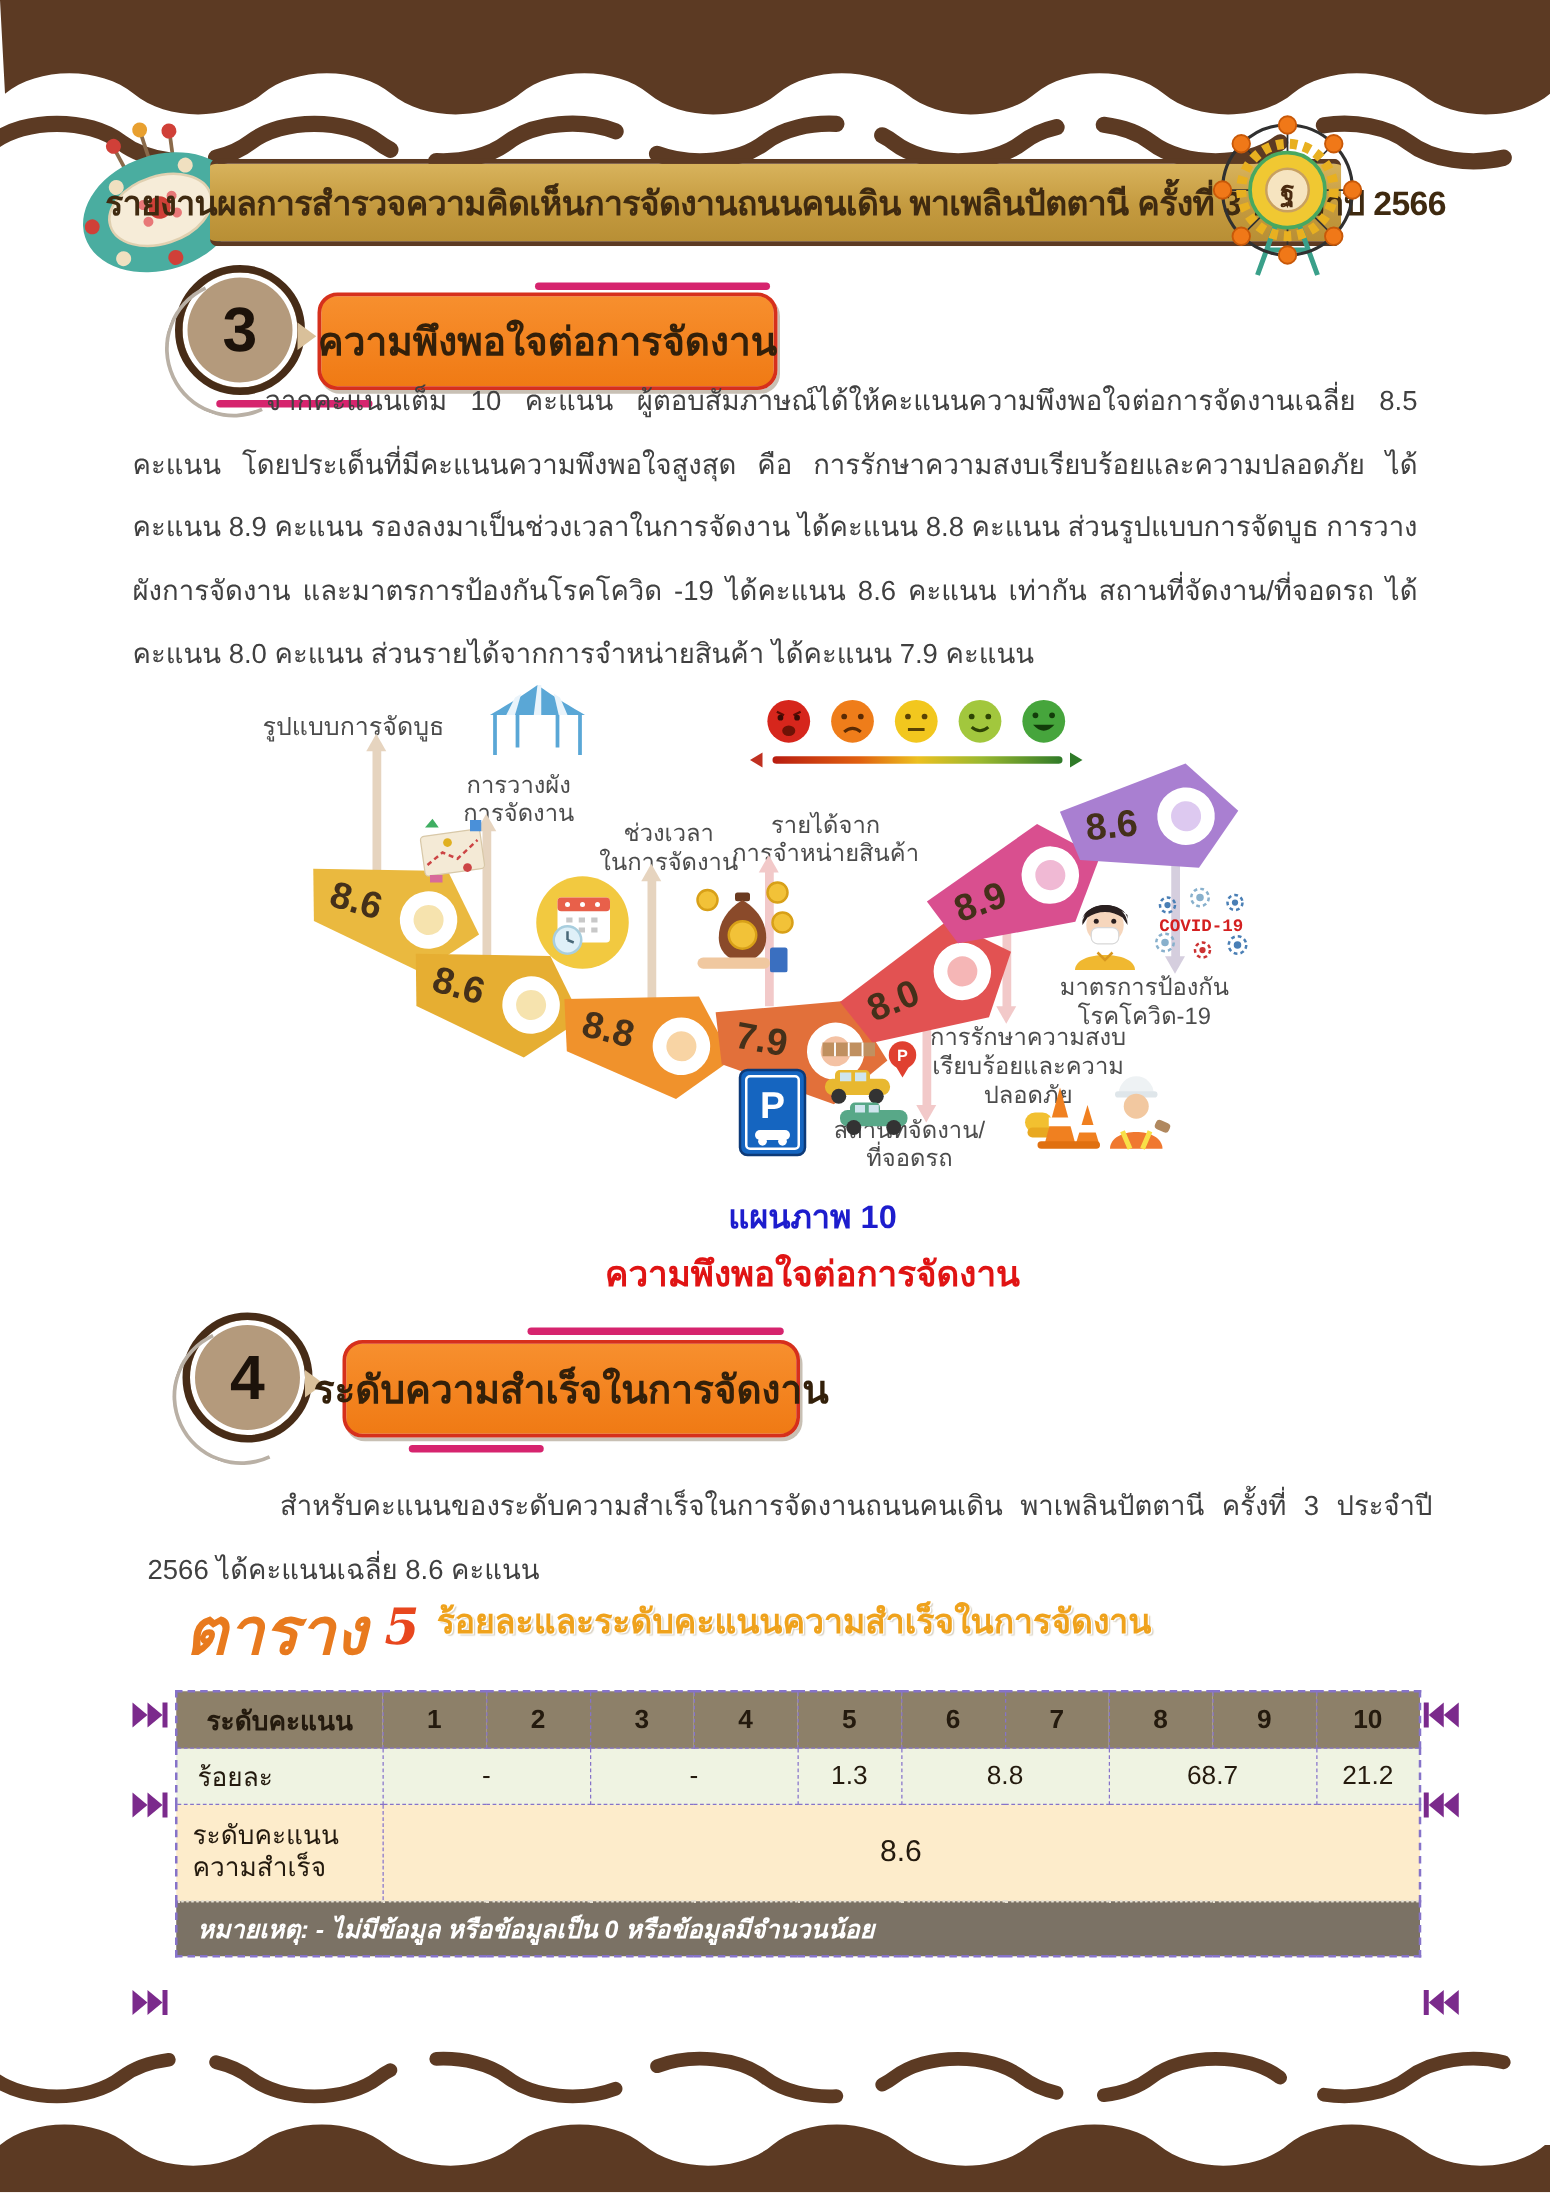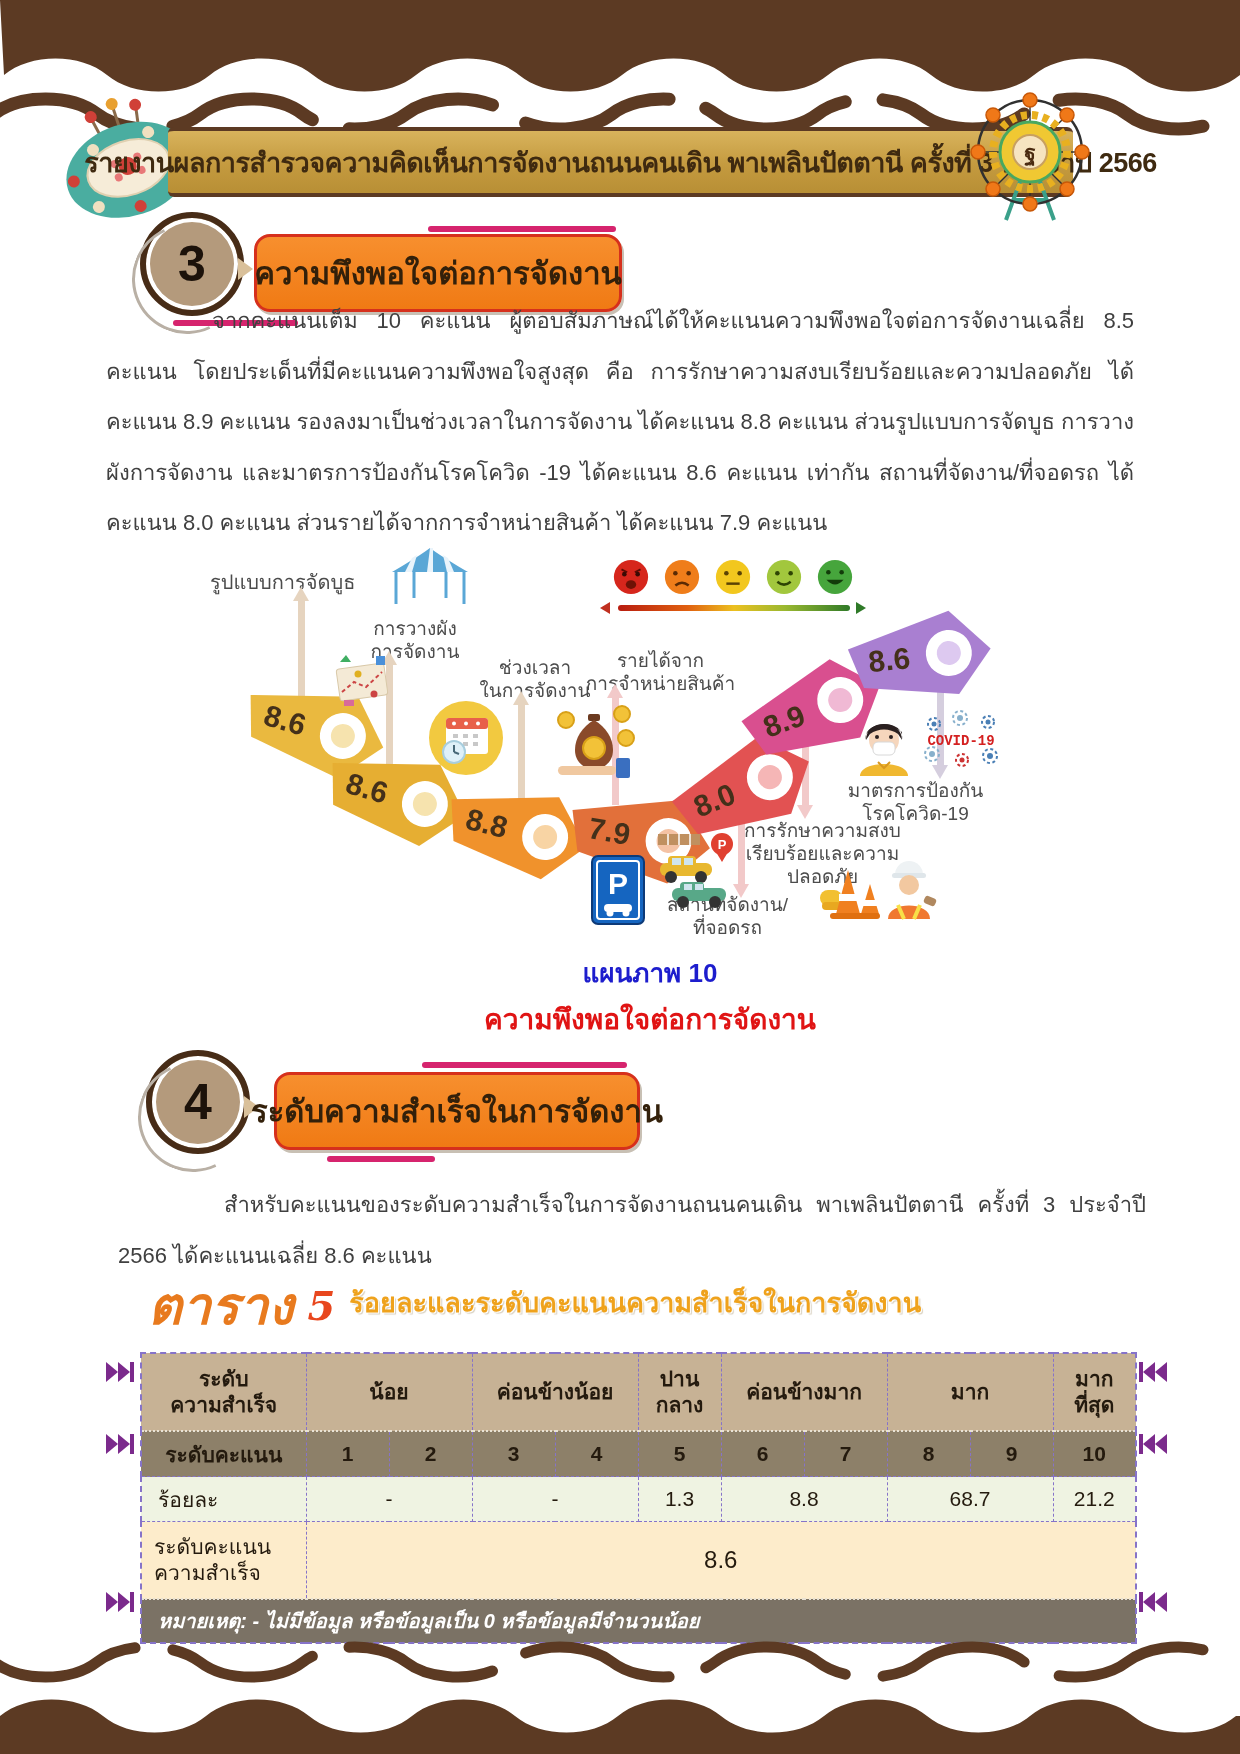--- a/index.html
+++ b/index.html
@@ -62,21 +62,21 @@
   .scale-r{position:absolute;left:716px;top:50px;width:0;height:0;border-top:6px solid transparent;
     border-bottom:6px solid transparent;border-left:10px solid #2f7a28;}
   .icon{position:absolute;}
 
   
   .fig-cap{position:absolute;left:0;top:952px;width:100%;text-align:center;transform:translateX(30px);}
   .fig-cap .l1{font-size:26px;font-weight:bold;color:#1d1dcd;}
   .fig-cap .l2{font-size:28px;font-weight:bold;color:#e01414;margin-top:4px;}
 
   
-  .t-title{position:absolute;left:148px;top:1280px;display:flex;align-items:center;gap:14px;}
+  .t-title{position:absolute;left:148px;top:1280px;display:flex;align-items:flex-start;gap:14px;}
   .t-script{font-family:"DejaVu Serif",serif;font-style:italic;font-weight:bold;
     font-size:52px;color:#e87a1e;line-height:1;}
   .t-num{font-family:"DejaVu Serif",serif;font-style:italic;font-weight:bold;
     font-size:40px;color:#e8471e;line-height:1.1;}
   .t-rest{font-size:27px;font-weight:bold;color:#efa21c;line-height:1.3;padding-bottom:4px;
     text-shadow:1px 1px 0 #fff,2px 2px 1px #d8d0c0;}
 
   
   .tbl{position:absolute;left:140px;top:1352px;border-collapse:collapse;
     border:2px dashed #8673c9;width:995px;table-layout:fixed;}
@@ -485,32 +485,20 @@
     <span class="t-num">5</span>
     <span class="t-rest">ร้อยละและระดับคะแนนความสำเร็จในการจัดงาน</span>
   </div>
 
   <table class="tbl">
     <colgroup>
       <col style="width:165px;">
       <col span="10" style="width:83px;">
     </colgroup>
     <tbody>
-        <tr class="row-level">
-      <td>
-        <div>ระดับ</div>
-            <div>ความสำเร็จ</div>
-      </td>
-      <td colspan="2">น้อย</td>
-      <td colspan="2">ค่อนข้างน้อย</td>
-      <td>ปานกลาง</td>
-      <td colspan="2">ค่อนข้างมาก</td>
-      <td colspan="2">มาก</td>
-      <td>มากที่สุด</td>
-    </tr>
     <tr class="row-score">
       <td>ระดับคะแนน</td>
       <td>1</td>
       <td>2</td>
       <td>3</td>
       <td>4</td>
       <td>5</td>
       <td>6</td>
       <td>7</td>
       <td>8</td>

